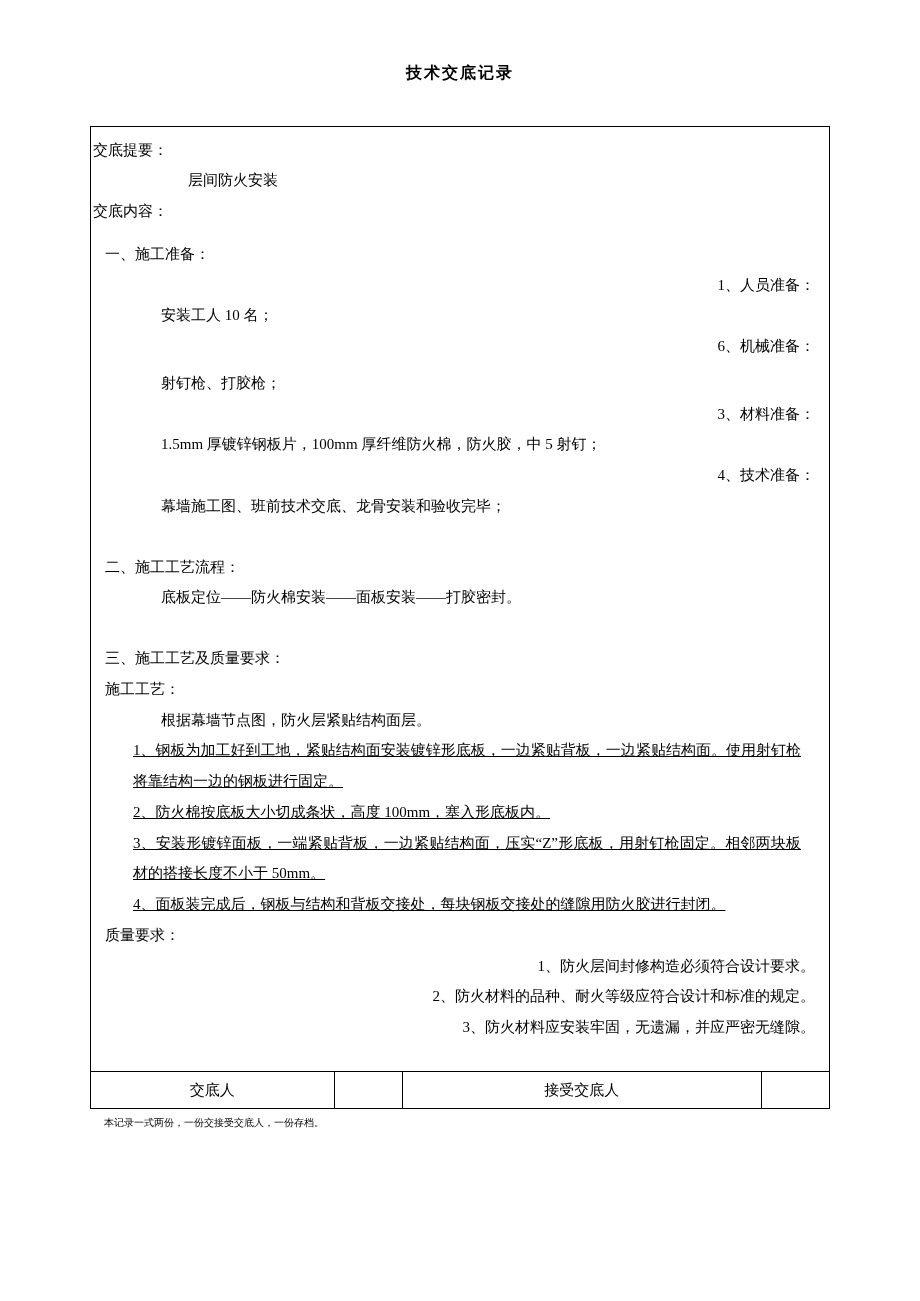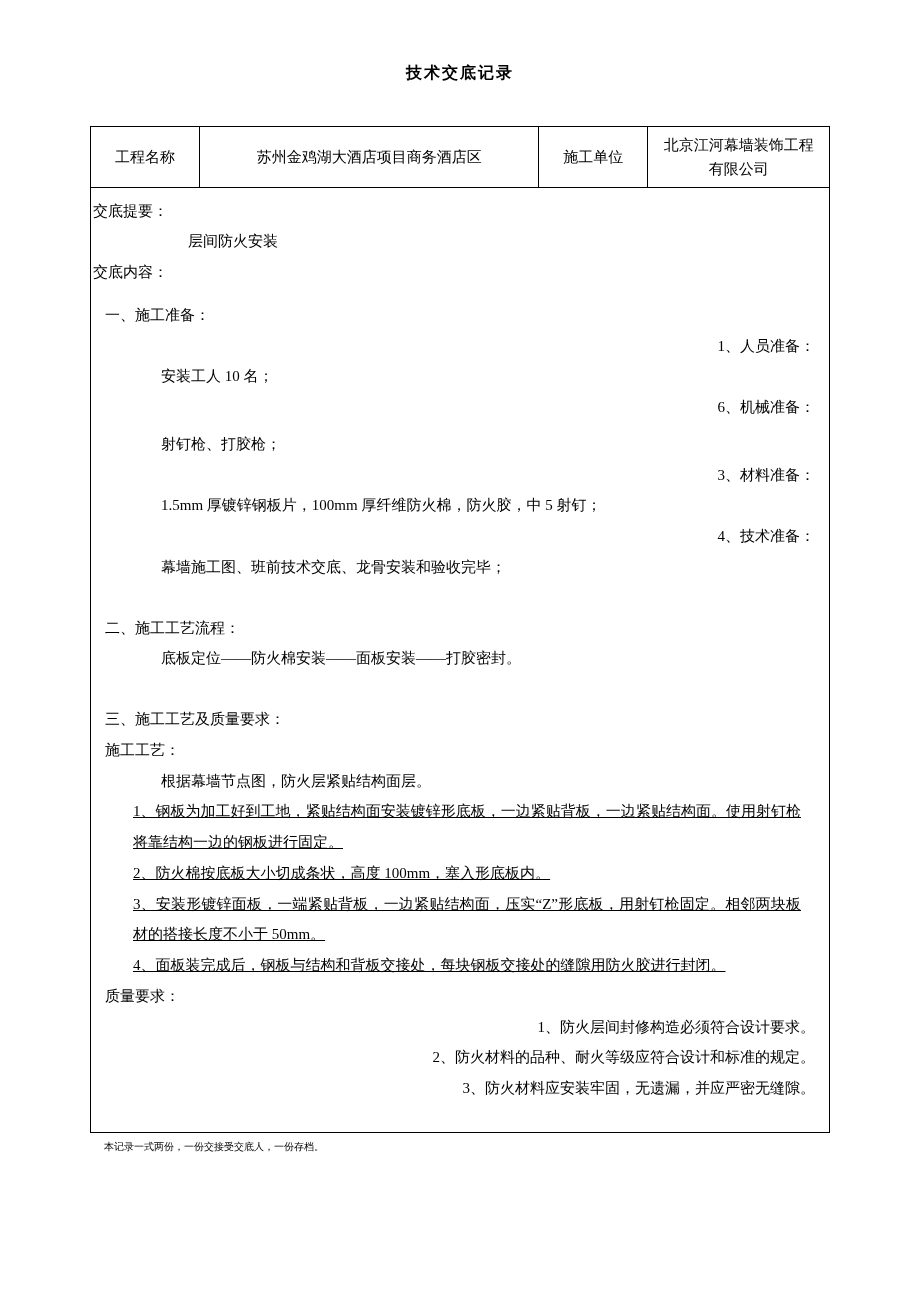--- a/index.html
+++ b/index.html
@@ -84,26 +84,20 @@
       height: 0.4em;
     }
   </style>
 </head>
 <body>
 
 <div class="title">技术交底记录</div>
 
 <table>
   <tbody>
-      <tr class="header-row">
-    <td class="header-label">工程名称</td>
-    <td class="header-value-1">苏州金鸡湖大酒店项目商务酒店区</td>
-    <td class="header-label-2">施工单位</td>
-    <td class="header-value-2">北京江河幕墙装饰工程有限公司</td>
-  </tr>
   <tr>
     <td colspan="4" class="body-cell">
       <div>交底提要：</div>
       <div class="sub-title">层间防火安装</div>
       <div>交底内容：</div>
 
       <div class="section">
         <div>一、施工准备：</div>
         <div class="indent-1">1、人员准备：</div>
         <div class="indent-2">安装工人 10 名；</div>
@@ -131,16 +125,22 @@
         <div class="para">2、防火棉按底板大小切成条状，高度 100mm，塞入形底板内。</div>
         <div class="para">3、安装形镀锌面板，一端紧贴背板，一边紧贴结构面，压实“Z”形底板，用射钉枪固定。相邻两块板材的搭接长度不小于 50mm。</div>
         <div class="para">4、面板装完成后，钢板与结构和背板交接处，每块钢板交接处的缝隙用防火胶进行封闭。</div>
         <div>质量要求：</div>
         <div class="indent-1">1、防火层间封修构造必须符合设计要求。</div>
         <div class="indent-1">2、防火材料的品种、耐火等级应符合设计和标准的规定。</div>
         <div class="indent-1">3、防火材料应安装牢固，无遗漏，并应严密无缝隙。</div>
       </div>
     </td>
   </tr>
+  <tr class="bottom-row">
+    <td>交底人</td>
+    <td></td>
+    <td>接受交底人</td>
+    <td></td>
+  </tr>
 </tbody>
   </table>
 
 <div class="footer-note">本记录一式两份，一份交接受交底人，一份存档。</div>
 
 </body></html>

